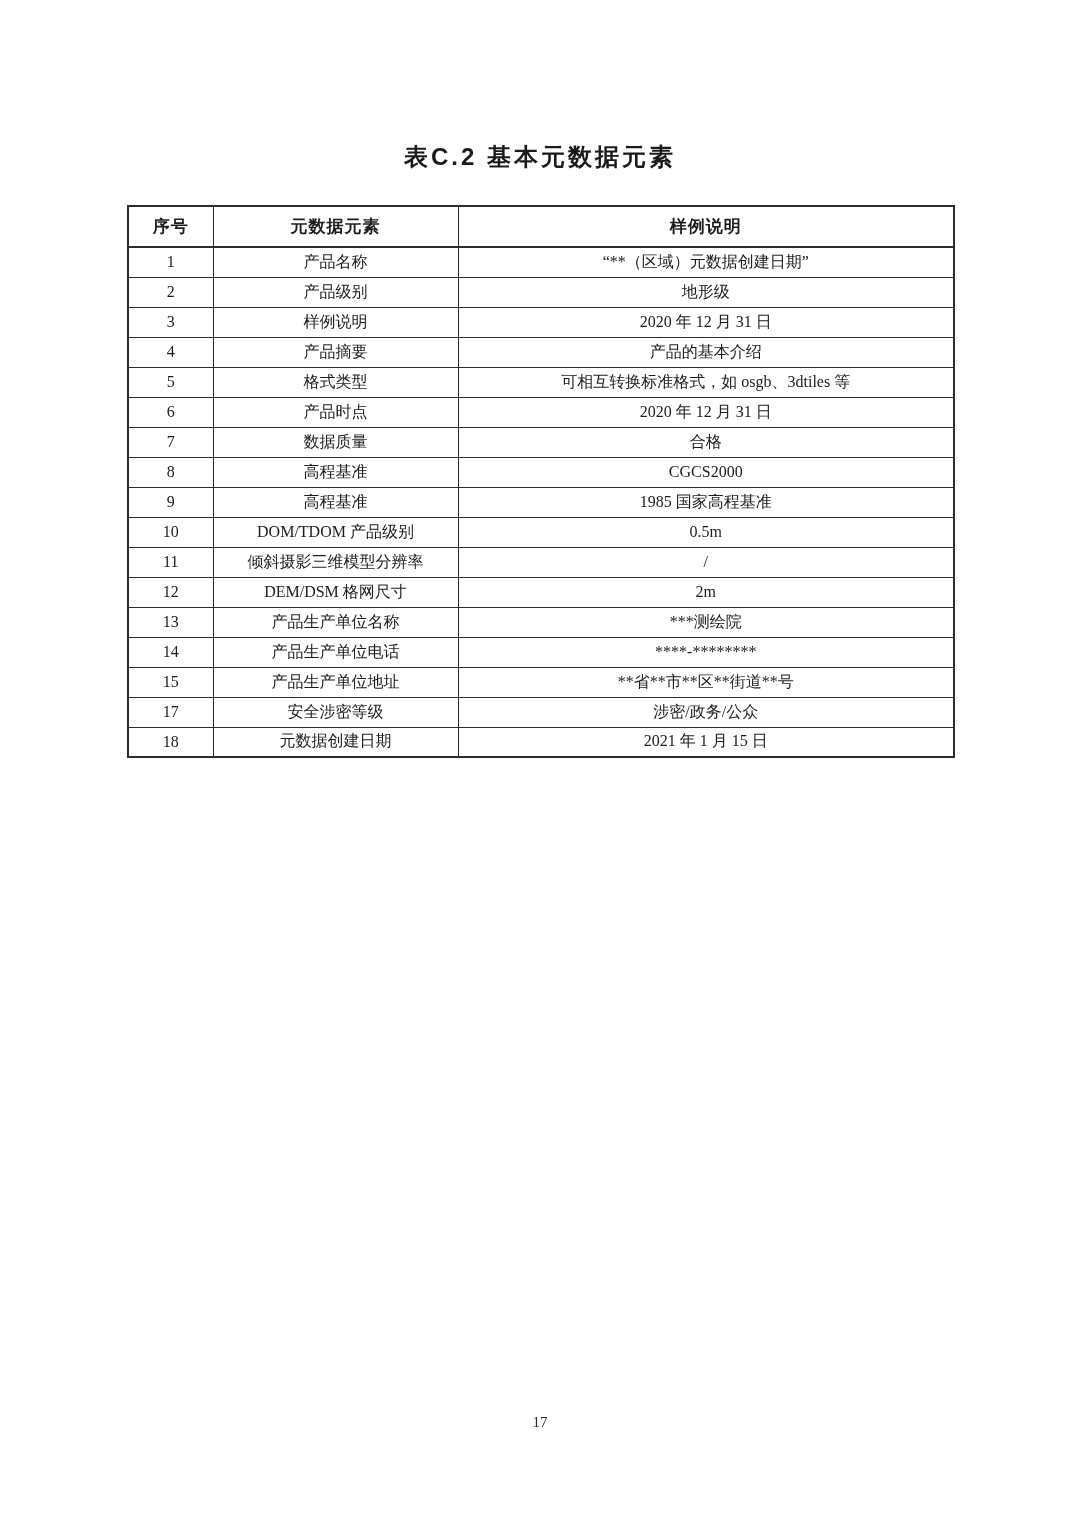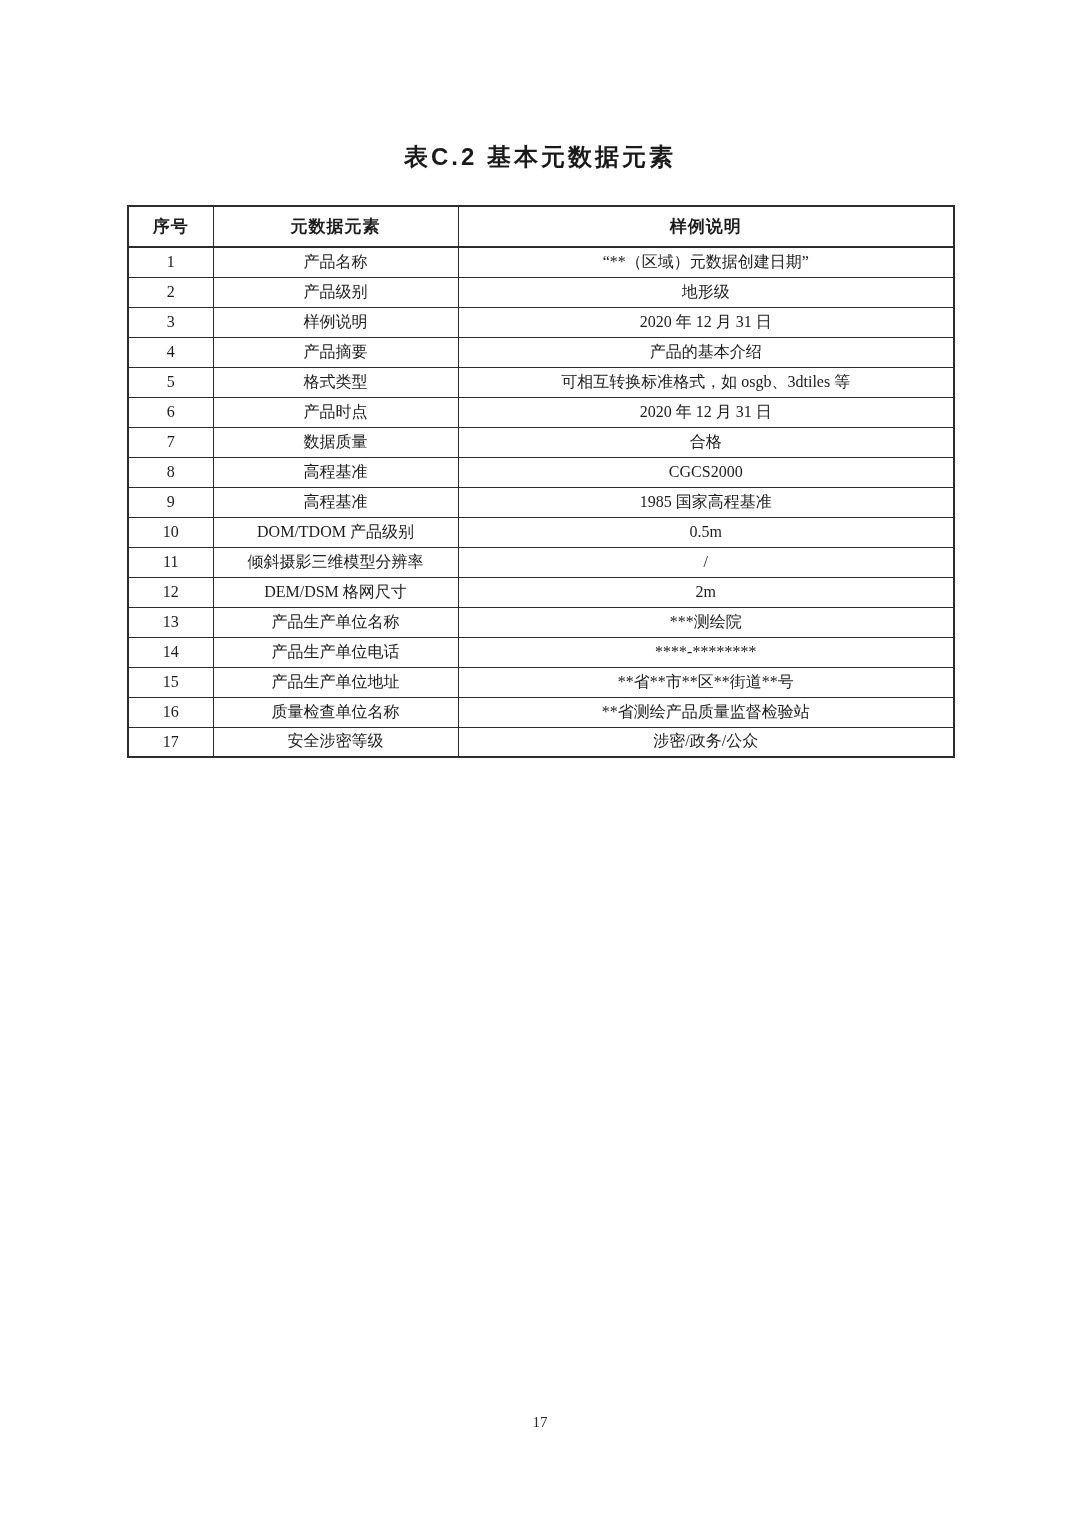--- a/index.html
+++ b/index.html
@@ -159,27 +159,27 @@
     <td>14</td>
     <td>产品生产单位电话</td>
     <td>****-********</td>
   </tr>
         <tr>
     <td>15</td>
     <td>产品生产单位地址</td>
     <td>**省**市**区**街道**号</td>
   </tr>
         <tr>
-    <td>16</td>
-    <td>质量检查单位名称</td>
-    <td>**省测绘产品质量监督检验站</td>
-  </tr>
-        <tr>
     <td>17</td>
     <td>安全涉密等级</td>
     <td>涉密/政务/公众</td>
+  </tr>
+        <tr>
+    <td>18</td>
+    <td>元数据创建日期</td>
+    <td>2021 年 1 月 15 日</td>
   </tr>
       </tbody>
   </table>
 
   <div class="page-number">17</div>
 
 </div>
 
 </body></html>

